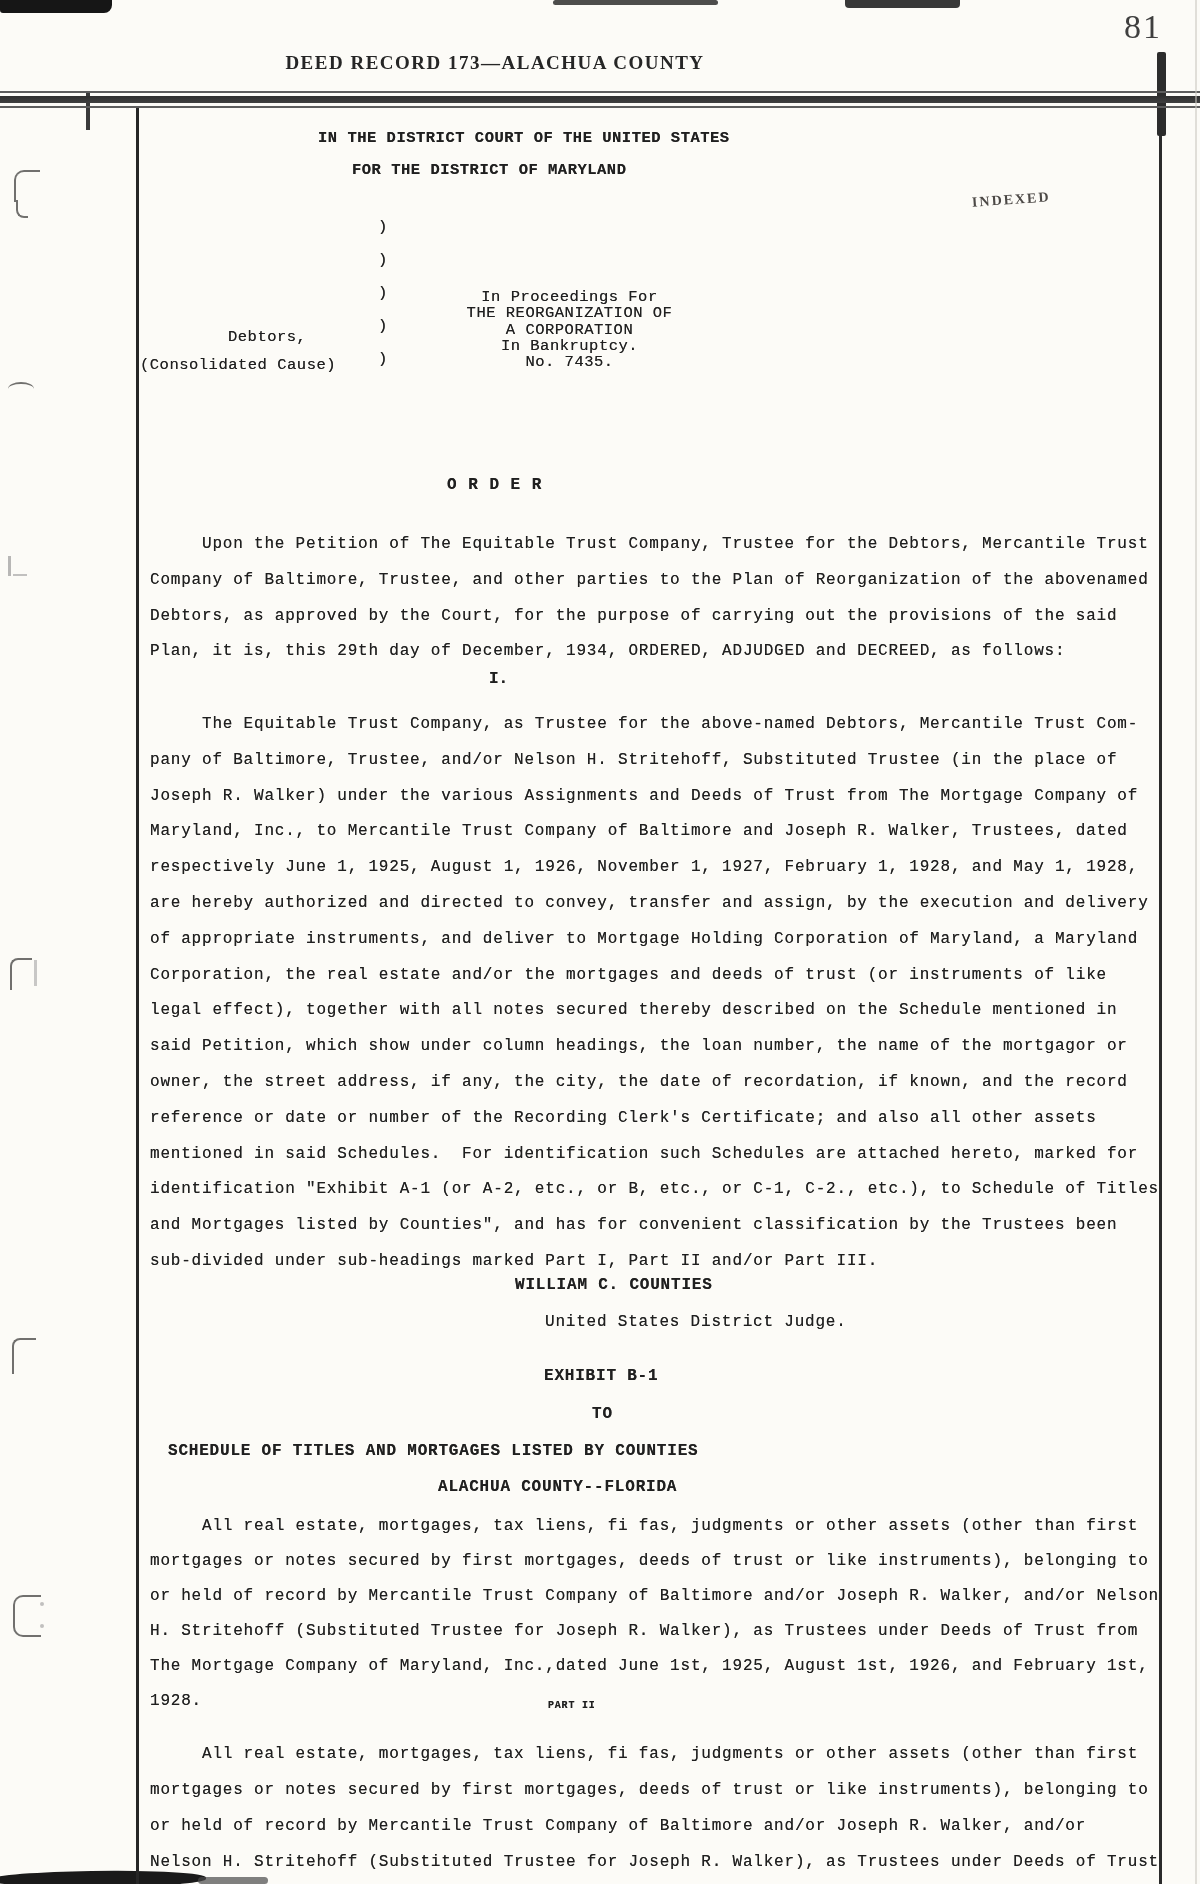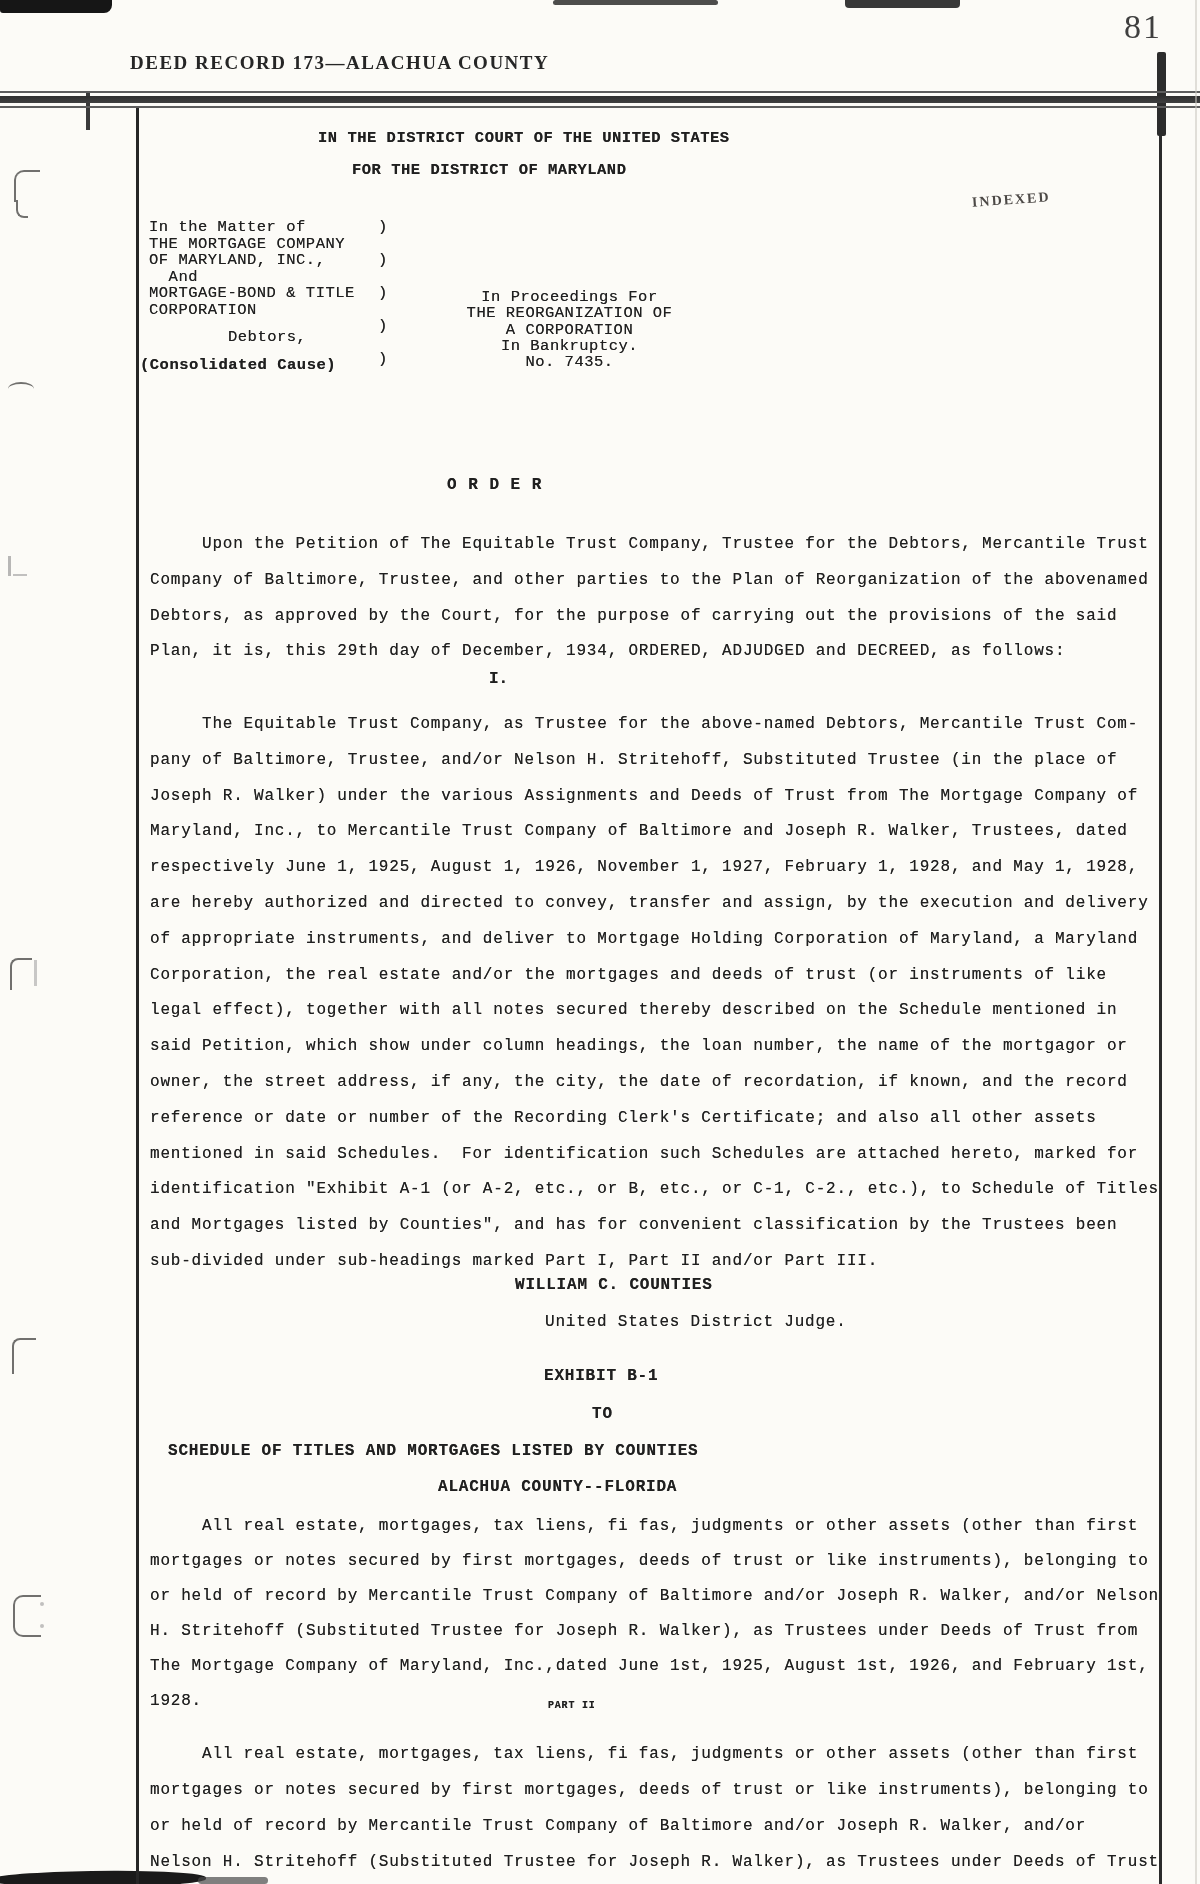--- a/index.html
+++ b/index.html
@@ -10,36 +10,36 @@
   .lines{white-space:pre;}
   .b{font-weight:bold;}
   .body-par{font-size:16px;letter-spacing:.8px;line-height:35.8px;}
   .cap{font-size:15.5px;letter-spacing:.5px;line-height:16.6px;}
   .capc{font-size:15.5px;letter-spacing:.5px;line-height:16.3px;text-align:center;margin-top:44px;}
   .paren{font-size:15.5px;line-height:16.5px;}
   .small{font-size:15.5px;letter-spacing:.5px;}
 
   
   #pgnum{right:38px;top:8px;font-size:34px;color:#3f3f3f;letter-spacing:2px;}
-  #hdr{left:130px;top:52px;width:730px;text-align:left;font-size:19px;letter-spacing:1.5px;font-weight:bold;color:#262626;}
+  #hdr{left:130px;top:52px;width:730px;text-align:center;font-size:19px;letter-spacing:1.5px;font-weight:bold;color:#262626;}
   #rule-a{left:0;top:91px;width:1200px;height:2px;background:#5d5d5d;}
   #rule-b{left:0;top:96px;width:1200px;height:7px;background:linear-gradient(#2e2e2e,#404040);}
   #rule-c{left:0;top:106px;width:1200px;height:2px;background:#5d5d5d;}
   #bl{left:136px;top:108px;width:3px;height:1776px;background:#262626;}
   #br{left:1159px;top:108px;width:3px;height:1776px;background:#2b2b2b;}
   #redge{left:1195px;top:0;width:2px;height:1884px;background:#c9c7c0;opacity:.55;}
 
   #court1{left:284px;top:130px;margin-left:34px;}
   #court2{left:352px;top:162px;}
   #stamp{left:972px;top:192px;transform:rotate(-4deg);font-weight:bold;font-size:14px;letter-spacing:2px;color:#2e2a28;opacity:.85;}
   #capL{left:149px;top:219px;}
   #capP{left:378px;top:219px;}
   #capR{left:452px;top:245px;width:235px;}
   #debtors{left:228px;top:328px;}
-  #cause{left:140px;top:356px;font-weight:bold;}
+  #cause{left:140px;top:356px;}
   #order-h{left:447px;top:476px;font-size:16px;letter-spacing:1px;}
   #para1{left:150px;top:527px;}
   #sec1{left:489px;top:670px;font-size:16px;}
   #para2{left:150px;top:707px;}
   #sig1{left:515px;top:1276px;font-size:16px;letter-spacing:.8px;}
   #sig2{left:545px;top:1313px;font-size:16px;letter-spacing:.8px;}
   #exh1{left:544px;top:1367px;font-size:16px;letter-spacing:.8px;}
   #exh2{left:592px;top:1405px;font-size:16px;letter-spacing:.8px;}
   #exh3{left:168px;top:1442px;font-size:16px;letter-spacing:.8px;}
   #exh4{left:438px;top:1478px;font-size:16px;letter-spacing:.8px;}
@@ -99,26 +99,20 @@
   <div class="abs" id="rule-b"></div>
   <div class="abs" id="rule-c"></div>
   <div class="abs" id="bl"></div>
   <div class="abs" id="br"></div>
   <div class="abs" id="redge"></div>
 
   <div class="abs mono cap b" id="court1">IN THE DISTRICT COURT OF THE UNITED STATES</div>
   <div class="abs mono cap b" id="court2">FOR THE DISTRICT OF MARYLAND</div>
   <div class="abs serif" id="stamp">INDEXED</div>
 
-  <div class="abs mono cap lines" id="capL">In the Matter of
-THE MORTGAGE COMPANY
-OF MARYLAND, INC.,
-  And
-MORTGAGE-BOND &amp; TITLE
-CORPORATION</div>
   <div class="abs mono paren lines" id="capP">)
 
 )
 
 )
 
 )
 
 )</div>
   <div class="abs mono capc lines" id="capR">In Proceedings For

